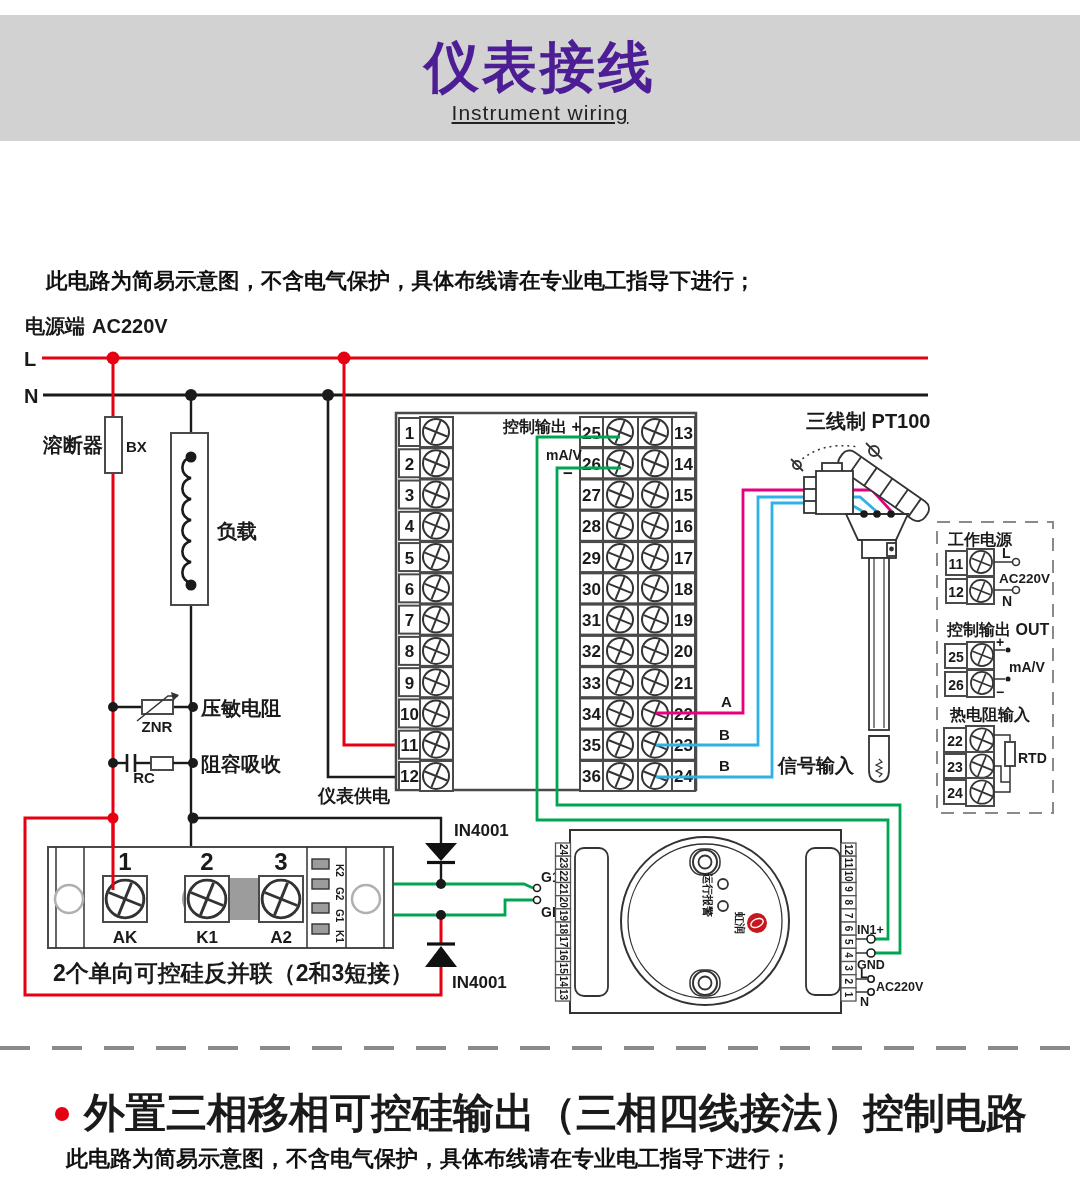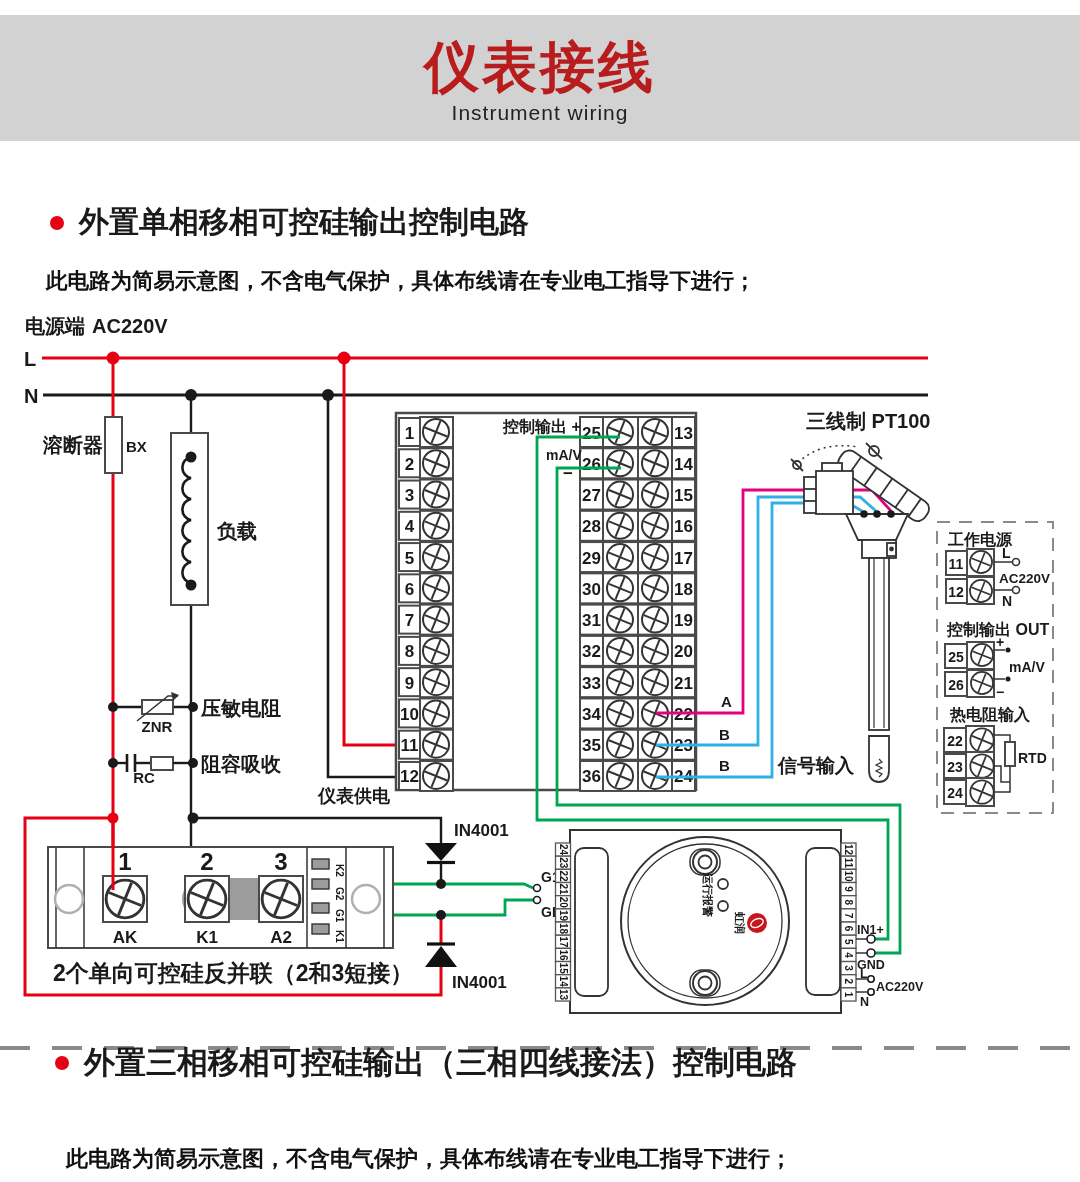--- a/index.html
+++ b/index.html
@@ -1,21 +1,21 @@
 <!DOCTYPE html>
 <html><head>
 <meta charset="utf-8">
 <style>
   html,body{margin:0;padding:0;background:#fff;}
   .page{position:relative;width:1080px;height:1182px;background:#fff;overflow:hidden;
         font-family:"Liberation Sans",sans-serif;color:#1a1a1a;}
   .banner{position:absolute;left:0;top:15px;width:1080px;height:126px;background:#d2d2d2;
           display:flex;flex-direction:column;align-items:center;justify-content:center;}
-  .banner h1{margin:0;font-size:55px;font-weight:700;letter-spacing:3px;color:#b91c1c;}
-  .banner .sub{font-size:21px;color:#222;margin-top:-4px;letter-spacing:1px;}
+  .banner h1{margin:0;font-size:55px;font-weight:700;letter-spacing:3px;color:#4c1d95;}
+  .banner .sub{font-size:21px;color:#222;margin-top:-4px;letter-spacing:1px;text-decoration:underline;}
   .sec-title{position:absolute;display:flex;align-items:center;gap:15px;font-size:30px;
              font-weight:600;color:#1a1a1a;white-space:nowrap;}
   .bullet{width:14px;height:14px;border-radius:50%;background:#e60012;flex:0 0 auto;}
   .warning{position:absolute;font-size:21.5px;font-weight:700;color:#111;white-space:nowrap;margin-left:20px;}
   .separator{position:absolute;left:0;top:1046px;width:1080px;height:4px;
              background:repeating-linear-gradient(90deg,#8a8a8a 0 30px,transparent 30px 52px);}
   svg text{font-family:"Liberation Sans",sans-serif;fill:#1a1a1a;}
   .box{fill:#fff;stroke:#4a4a4a;stroke-width:2;}
   .box2{fill:#fff;stroke:#555;stroke-width:1.3;}
   .ln{stroke:#4a4a4a;stroke-width:2;}
@@ -32,24 +32,20 @@
 </head>
 <body>
 
 <div class="page">
 
   <div class="banner">
     <h1>仪表接线</h1>
     <div class="sub">Instrument wiring</div>
   </div>
 
-  <div class="sec-title" style="left:50px;top:202px;">
-    <span class="bullet"></span>
-    <span>外置单相移相可控硅输出控制电路</span>
-  </div>
   <div class="warning" style="left:26px;top:266px;">此电路为简易示意图，不含电气保护，具体布线请在专业电工指导下进行；</div>
 
   <svg id="diag" viewBox="0 300 1080 748" style="position:absolute;left:0;top:300px;width:1080px;height:748px;">
     <defs>
       <g id="screw">
         <circle r="13" fill="#fff" stroke="#333" stroke-width="2"></circle>
         <g stroke="#333" stroke-width="2" transform="rotate(22)">
           <line x1="-12" y1="0" x2="12" y2="0"></line>
             <line x1="0" y1="-12" x2="0" y2="12"></line>
         </g>
@@ -518,19 +514,19 @@
       <path d="M994,735 H1010 V742" class="thin"></path>
       <rect x="1005" y="742" width="10" height="24" class="box" stroke-width="1.8"></rect>
       <path d="M1010,766 V792 H994" class="thin"></path>
       <path d="M994,766 H1001 V782 H1010" class="thin"></path>
       <text x="1018" y="763" class="p-num">RTD</text>
     </g>
   </svg>
 
   <div class="separator"></div>
 
-  <div class="sec-title" style="left:55px;top:1042px;font-size:31px;">
+  <div class="sec-title" style="left:55px;top:1086px;font-size:41px;">
     <span class="bullet"></span>
     <span>外置三相移相可控硅输出（三相四线接法）控制电路</span>
   </div>
   <div class="warning" style="left:46px;top:1144px;font-size:22px;">此电路为简易示意图，不含电气保护，具体布线请在专业电工指导下进行；</div>
 
 </div>
 
 </body></html>

